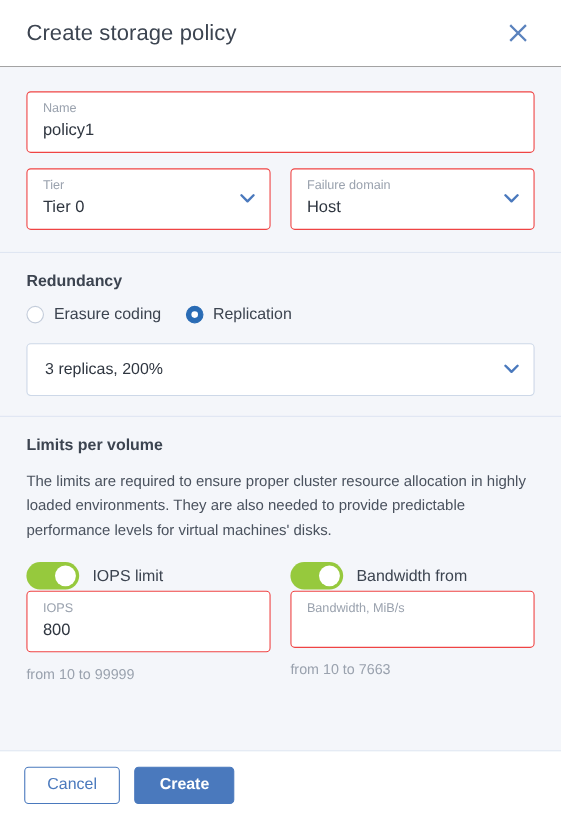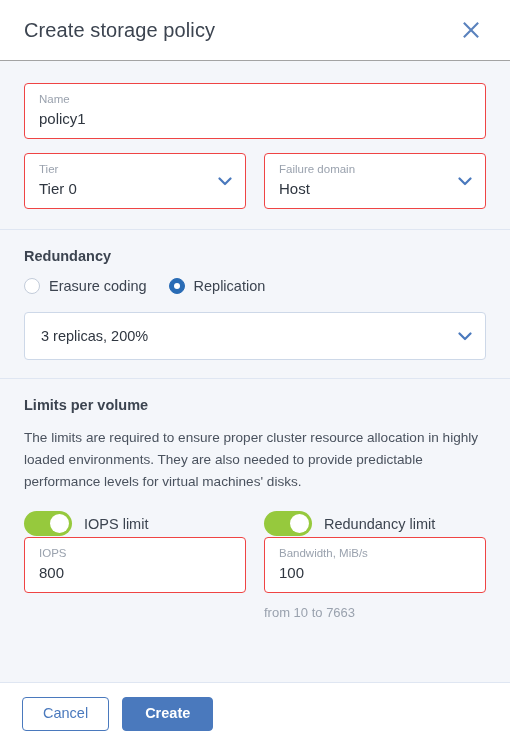--- a/index.html
+++ b/index.html
@@ -356,33 +356,33 @@
             <span class="knob"></span>
           </span>
           <span class="toggle-label">IOPS limit</span>
         </div>
 
         <div class="field">
           <span class="field-label">IOPS</span>
           <span class="field-value">800</span>
         </div>
 
+        <div class="hint">from 10 to 99999</div>
       </div>
 
       <div class="limits-col">
         <div class="toggle-row">
           <span class="toggle on">
             <span class="knob"></span>
           </span>
-          <span class="toggle-label">Redundancy limit</span>
+          <span class="toggle-label">Bandwidth from</span>
         </div>
 
         <div class="field">
           <span class="field-label">Bandwidth, MiB/s</span>
-          <span class="field-value">100</span>
         </div>
 
         <div class="hint">from 10 to 7663</div>
       </div>
 
     </div>
   </div>
 
 </div>
 

